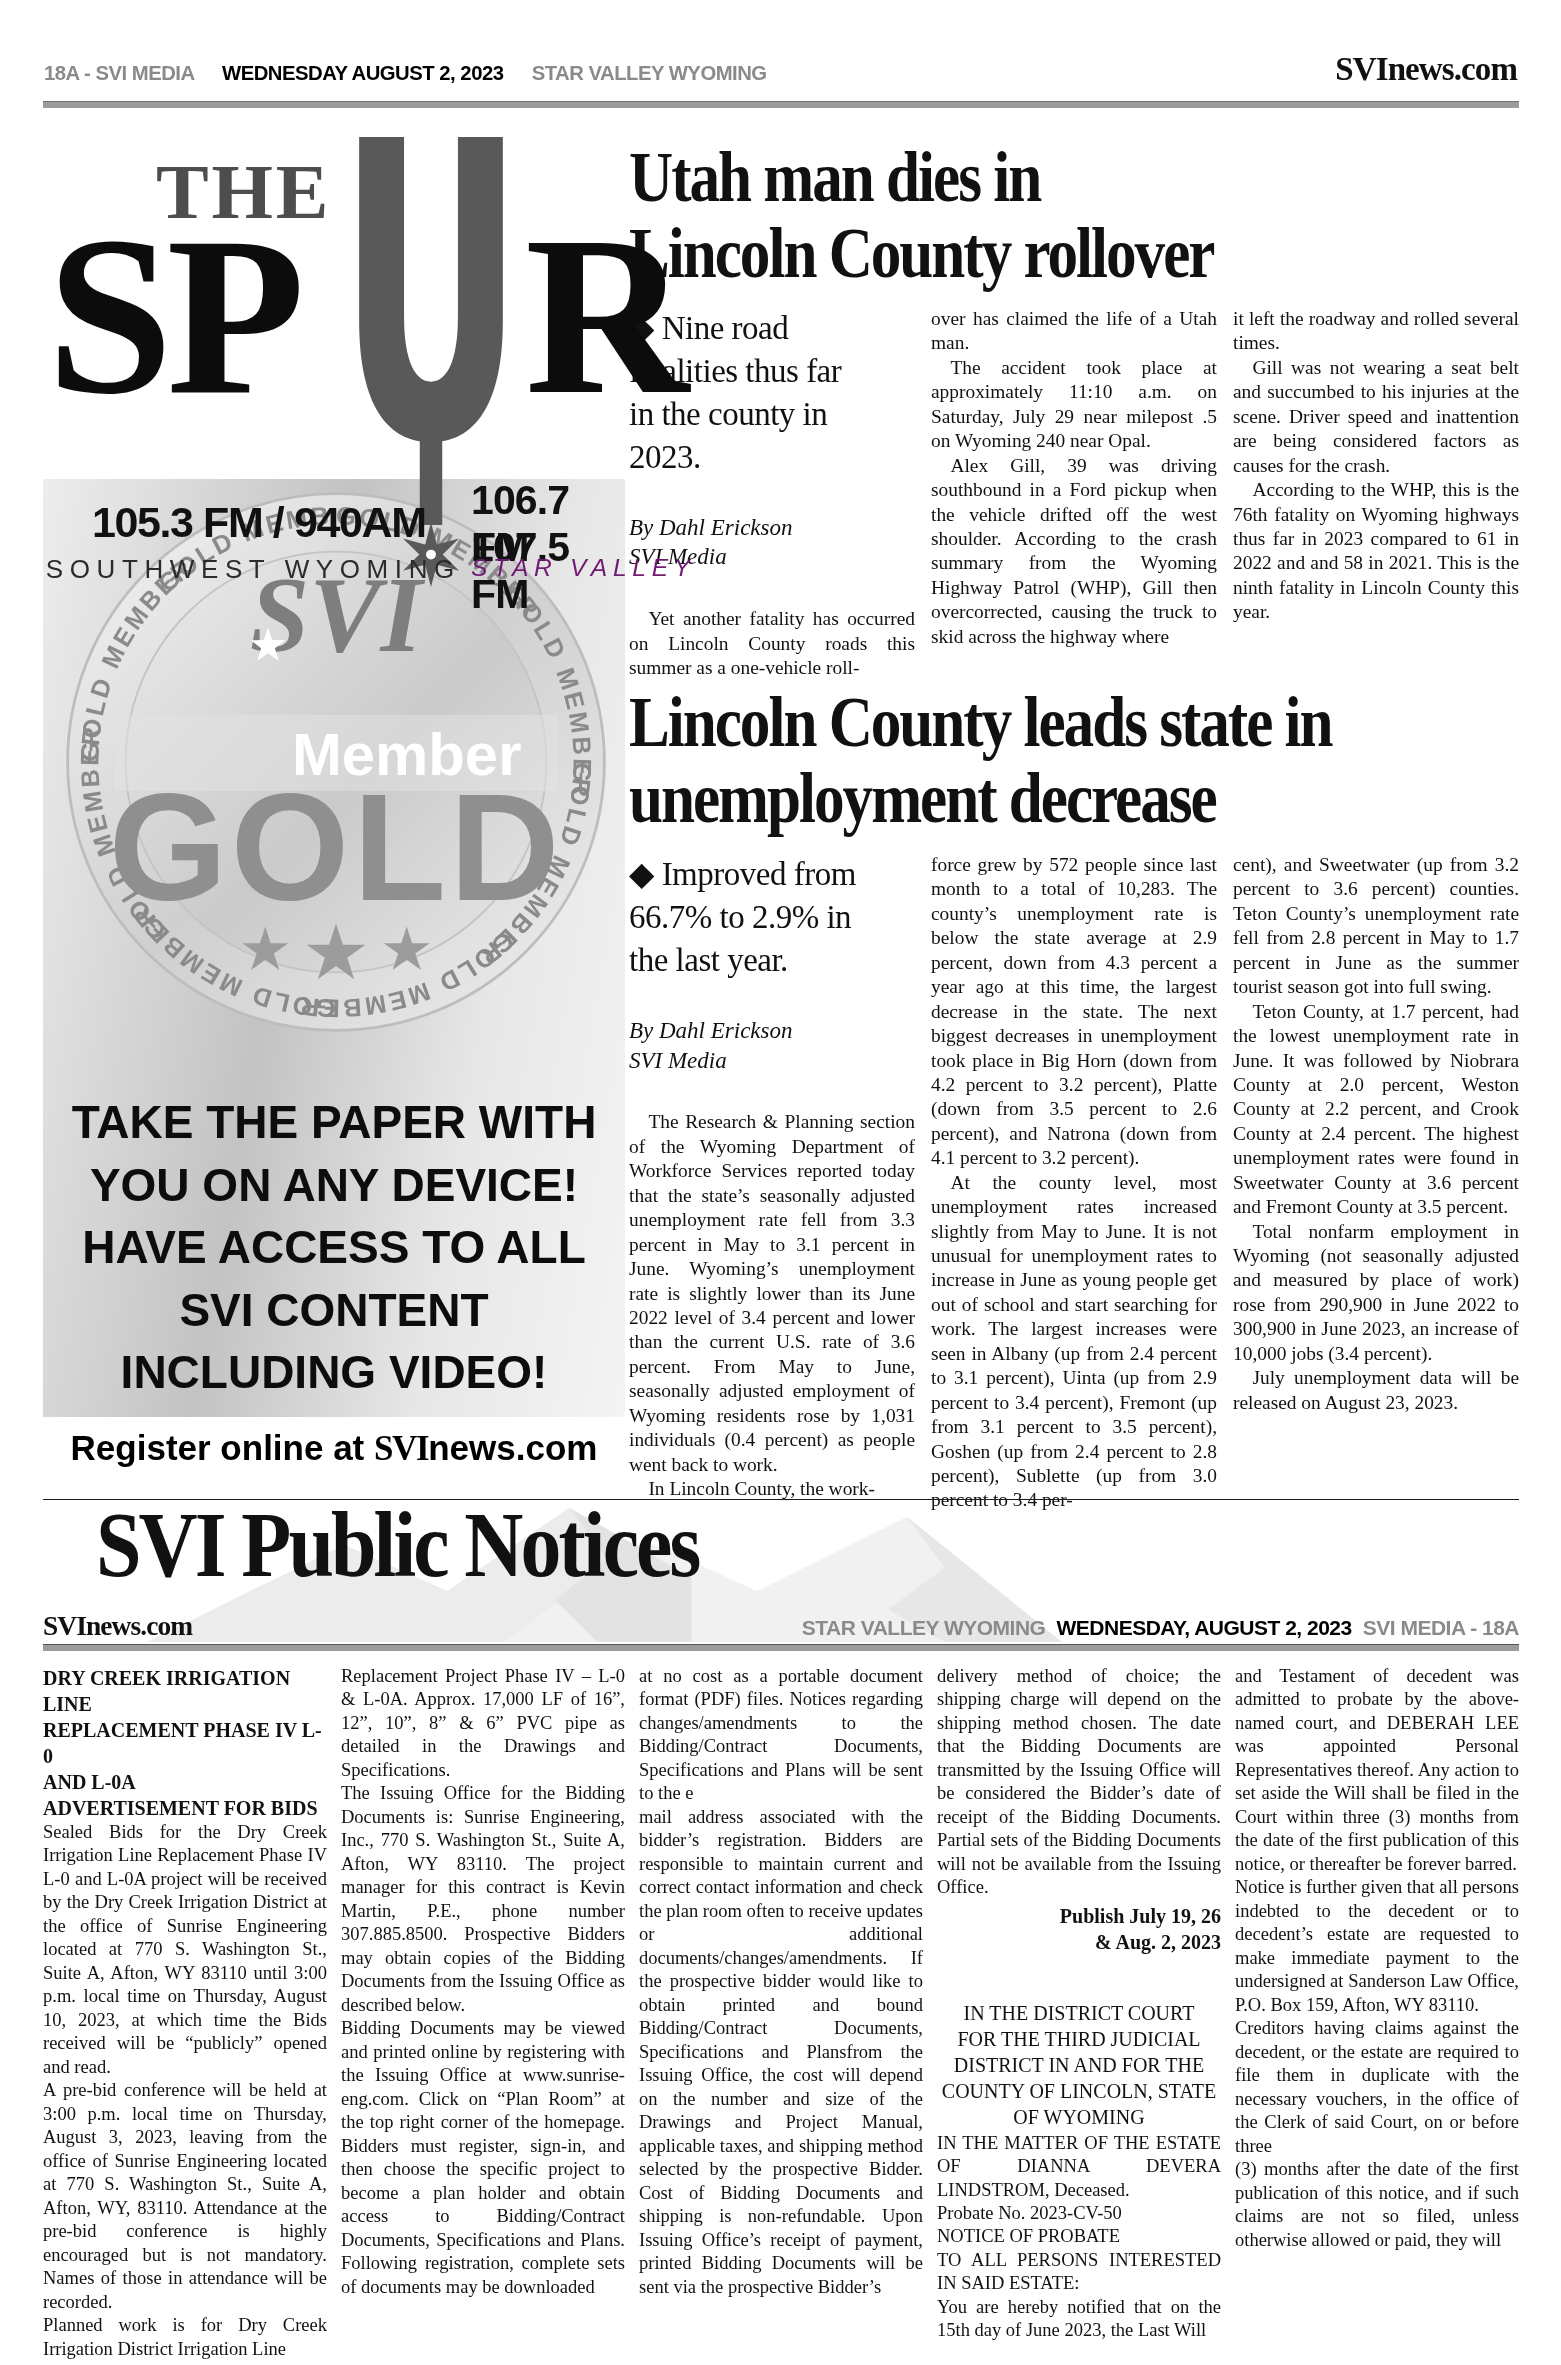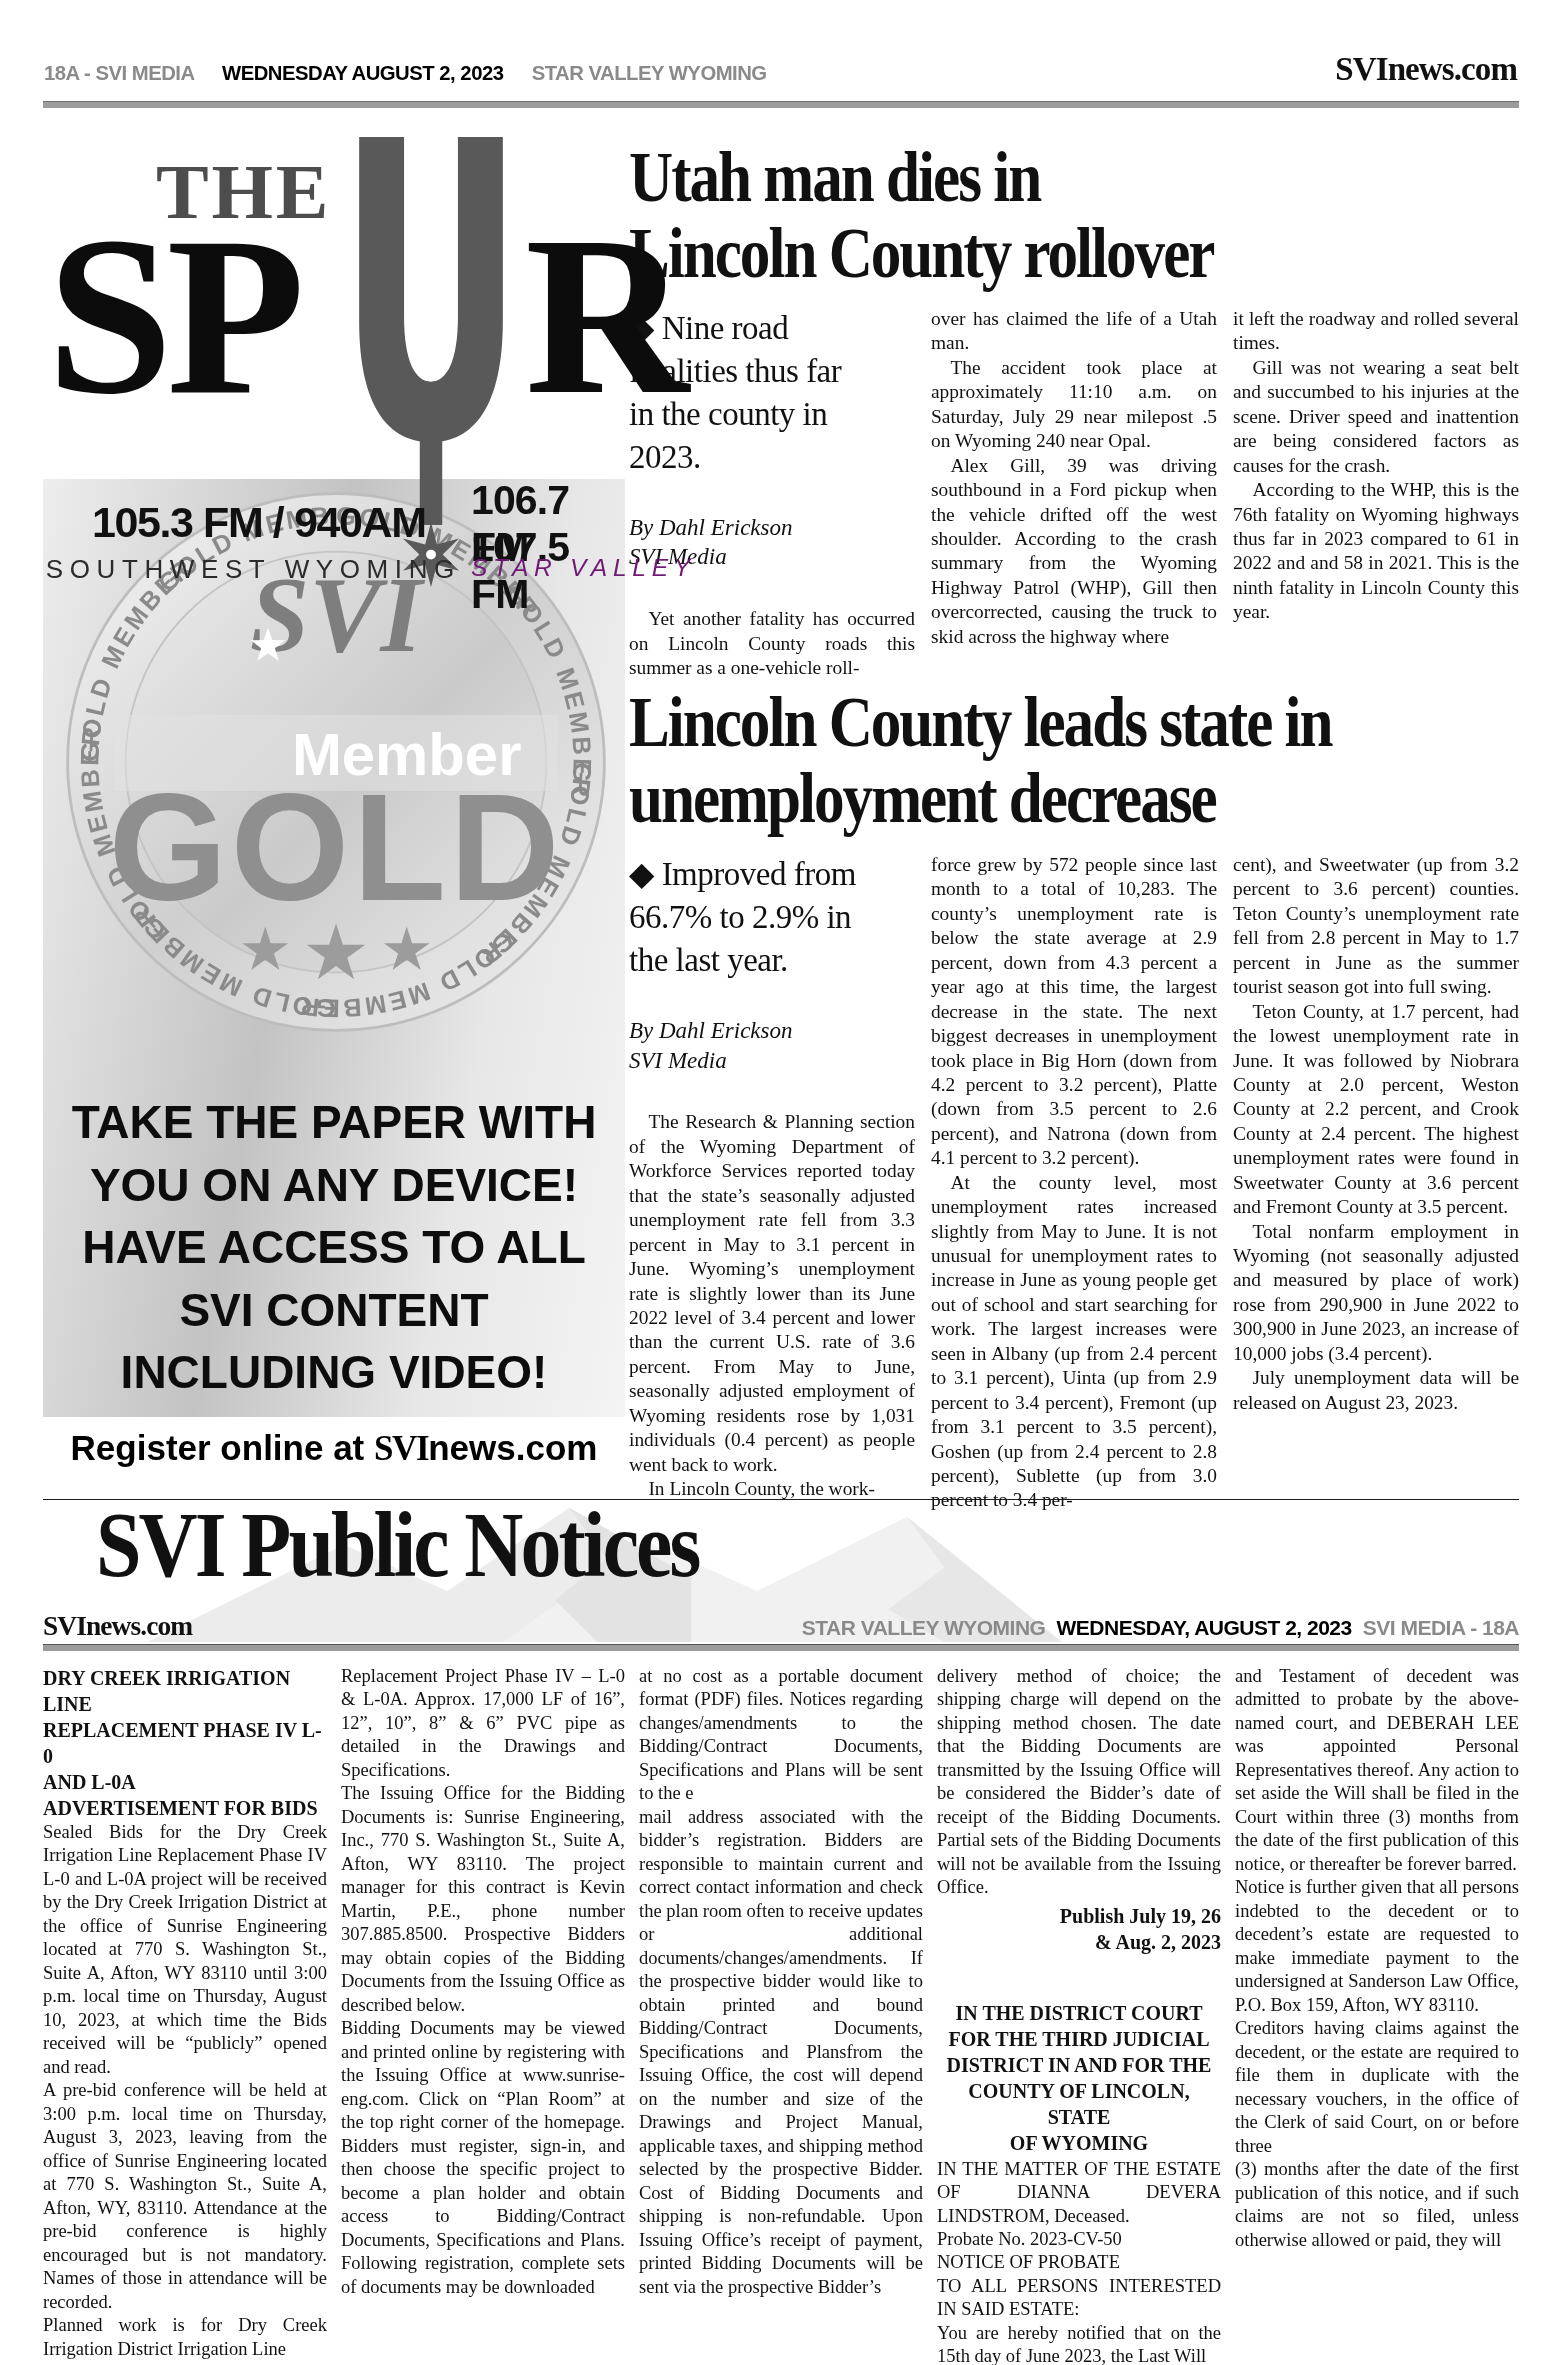--- a/index.html
+++ b/index.html
@@ -59,21 +59,21 @@
                font-size:21px;letter-spacing:-0.5px;white-space:nowrap;}
   .bm-gray{color:#8a8a8a;} .bm-black{color:#000;margin:0 5.7px;text-align:center;}
   .banner-bar{position:absolute;left:43px;top:1644px;width:1476px;height:5.7px;background:#9c9c9c;border-top:1.4px solid #555;}
 
   
   .notices{position:absolute;left:43px;top:1665px;width:1476px;display:grid;
            grid-template-columns:repeat(5,1fr);column-gap:14px;font-size:18.5px;line-height:1.27;}
   .notice-head{text-align:left;font-weight:bold;font-size:20px;line-height:1.3;white-space:pre-line;}
   .notice-body{text-align:justify;white-space:pre-line;}
   .publish{text-align:right;font-weight:bold;font-size:20px;line-height:1.3;white-space:pre-line;margin:2.8px 0 45px 0;}
-  .court-head{text-align:center;font-weight:bold;font-size:20px;line-height:1.3;white-space:pre-line;margin-bottom:1.9px;}
+  .court-head{text-align:center;font-weight:normal;font-size:20px;line-height:1.3;white-space:pre-line;margin-bottom:1.9px;}
 </style>
 </head>
 <body>
 
 <div class="page">
 
   <div class="mast-left">
     <span class="mh-gray">18A - SVI MEDIA</span>
     <span class="mh-black">WEDNESDAY AUGUST 2, 2023</span>
     <span class="mh-gray">STAR VALLEY WYOMING</span>

